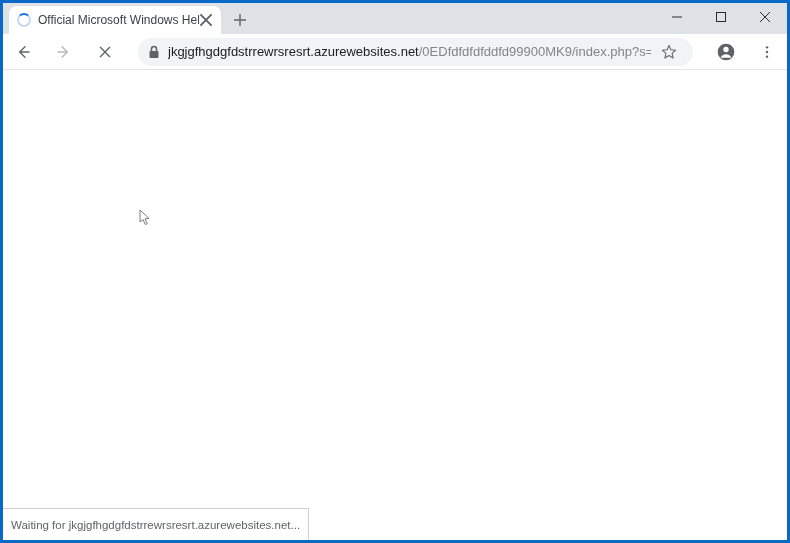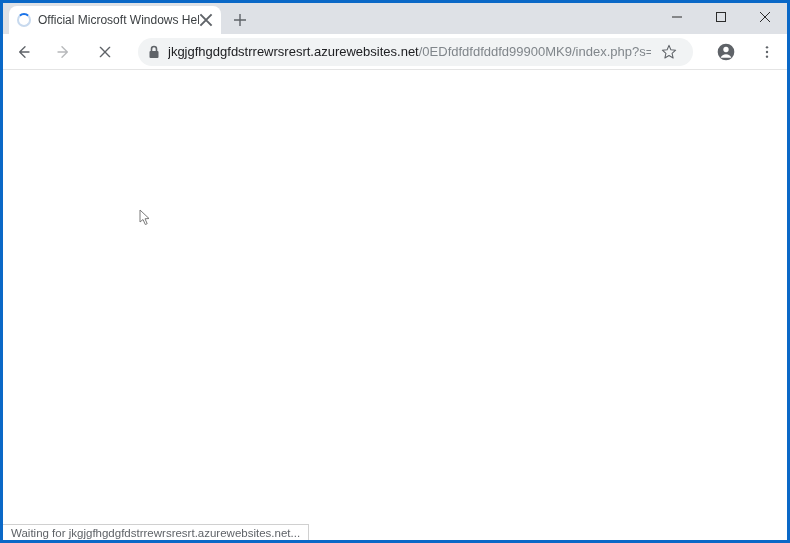--- a/index.html
+++ b/index.html
@@ -162,21 +162,21 @@
       position: absolute;
       left: 135px;
       top: 139px;
       width: 14px;
       height: 18px;
     }
     .status-bar {
       position: absolute;
       bottom: 0;
       left: 0;
-      height: 16px;
+      height: 32px;
       background: #ffffff;
       border: 1px solid #d0d0d0;
       border-left: none;
       border-bottom: none;
       padding: 0 8px;
       display: flex;
       align-items: center;
       font-size: 11.5px;
       color: #5f6368;
     }

